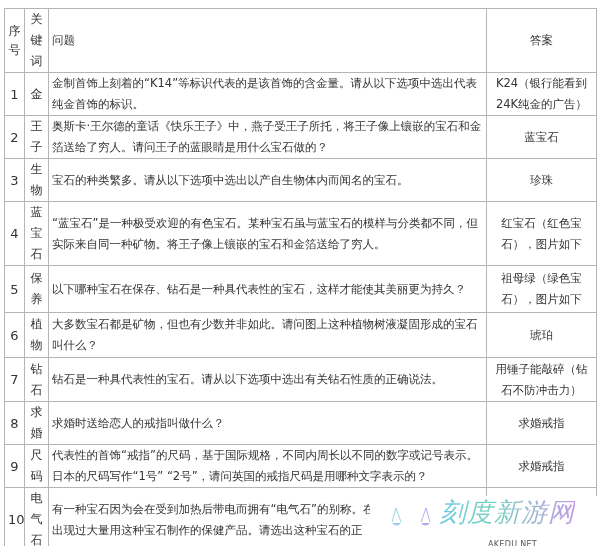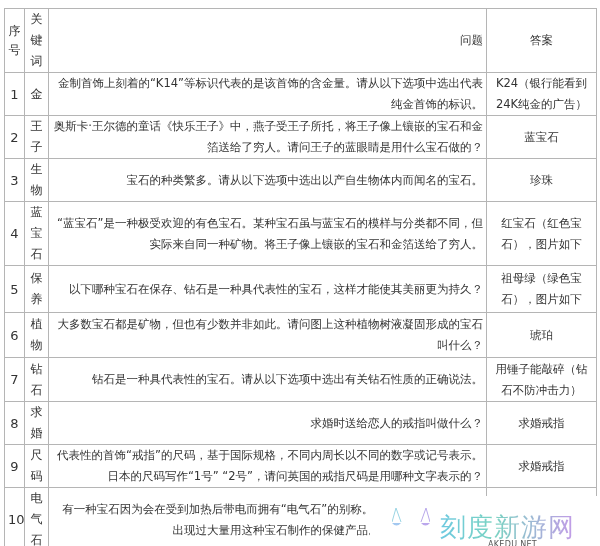--- a/index.html
+++ b/index.html
@@ -6,28 +6,28 @@
   body { width:600px; height:546px; position:relative; overflow:hidden;
          font-family:"DejaVu Sans", sans-serif; color:#333; }
   table.qa { position:absolute; left:4px; top:8px; width:592px; border-collapse:collapse;
              table-layout:fixed; font-size:11.5px; line-height:21px; }
   table.qa td, table.qa th { border:1px solid #b5b5b5; padding:0 3px; vertical-align:middle;
              font-weight:normal; color:#333; }
   col.c-no { width:20px; } col.c-kw { width:24px; } col.c-q { width:438px; } col.c-a { width:110px; }
   .no { text-align:center; font-size:13px; padding:0; }
   .kw { text-align:center; padding:0; font-size:12px; line-height:21px; }
   .kw span { display:block;font-family:Liberation Serif, serif; }
-  .q { text-align:right; }
+  .q { text-align:left; }
   .a { text-align:center;margin-left:46px; }
   .hdr .no { font-size:12px; line-height:19px; }
   .watermark { position:absolute; left:370px; top:496px; width:230px; height:50px; background:#fff; }
   .wm-scale { position:absolute; left:22px; top:4px; width:38px; height:36px; }
-  .wm-text { position:absolute; left:70px; top:15px; font-size:26px; letter-spacing:1px;
+  .wm-text { position:absolute; left:70px; top:0px; font-size:26px; letter-spacing:1px;
              background:linear-gradient(90deg,#6ec9e0,#7ad3c2 40%,#c39be8); -webkit-background-clip:text;
-             background-clip:text; color:transparent; line-height:32px; }
+             background-clip:text; color:transparent; line-height:32px;font-style:italic; }
   .wm-sub { position:absolute; left:118px; top:44px; font-size:8px; color:#555; letter-spacing:0.3px; }
 </style>
 </head>
 <body>
 
 <table class="qa">
   <colgroup>
       <col class="c-no">
       <col class="c-kw">
       <col class="c-q">

